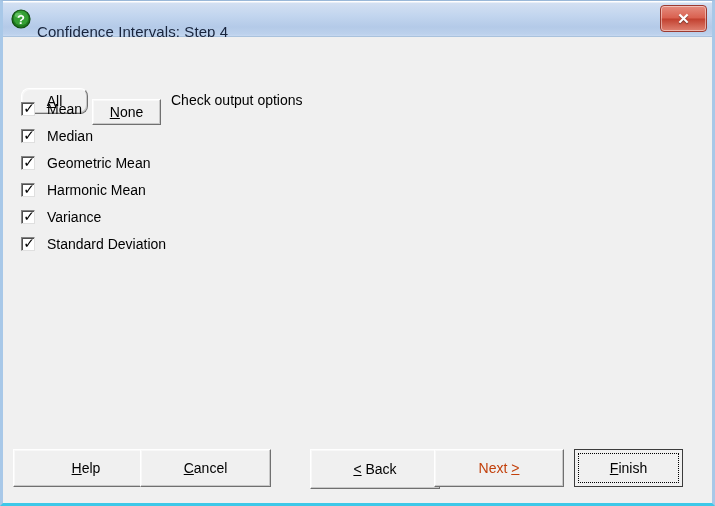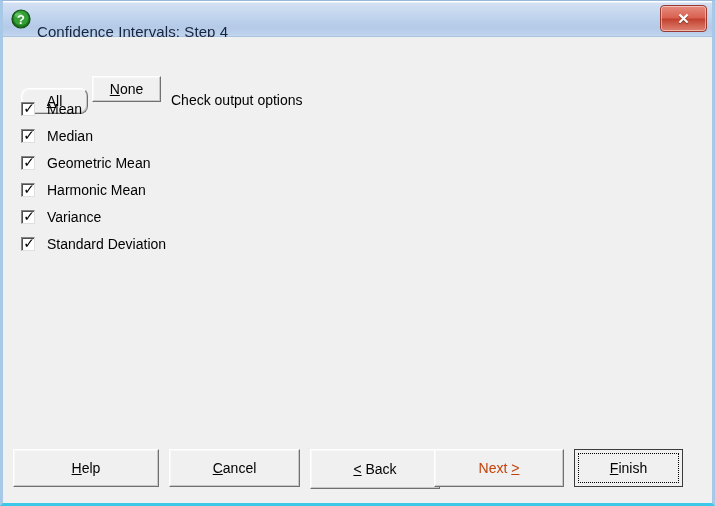--- a/index.html
+++ b/index.html
@@ -223,21 +223,21 @@
     <div class="close-btn">
       <span class="x">✕</span>
     </div>
   </div>
 
   <div class="client">
 
     <div class="btn topbtn" style="left:18px; top:51px; width:67px;border-radius:8px;">
       <span class="lbl"><span class="acc">A</span>ll</span>
     </div>
-    <div class="btn topbtn" style="left:89px; top:39px; width:69px;">
+    <div class="btn topbtn" style="left:89px; top:62px; width:69px;">
       <span class="lbl"><span class="acc">N</span>one</span>
     </div>
     <span class="hint-label">Check output options</span>
 
     <div class="checklist">
 
       <div class="check-row">
         <span class="cbox">
             <span class="tick">✓</span>
           </span>
@@ -280,21 +280,21 @@
       </div>
 
     </div>
 
     <div class="bottombar">
 
       <div class="btn" style="left:10px; top:12px; width:146px; height:38px;">
         <span class="lbl"><span class="acc">H</span>elp</span>
       </div>
 
-      <div class="btn" style="left:166px; top:12px; width:131px; height:38px;">
+      <div class="btn" style="left:137px; top:12px; width:131px; height:38px;">
         <span class="lbl"><span class="acc">C</span>ancel</span>
       </div>
 
       <div class="btn" style="left:307px; top:12px; width:130px; height:40px;">
         <span class="lbl"><span class="acc">&lt;</span> Back</span>
       </div>
 
       <div class="btn disabled" style="left:431px; top:12px; width:130px; height:38px;">
         <span class="lbl">Next <span class="acc">&gt;</span></span>
       </div>

